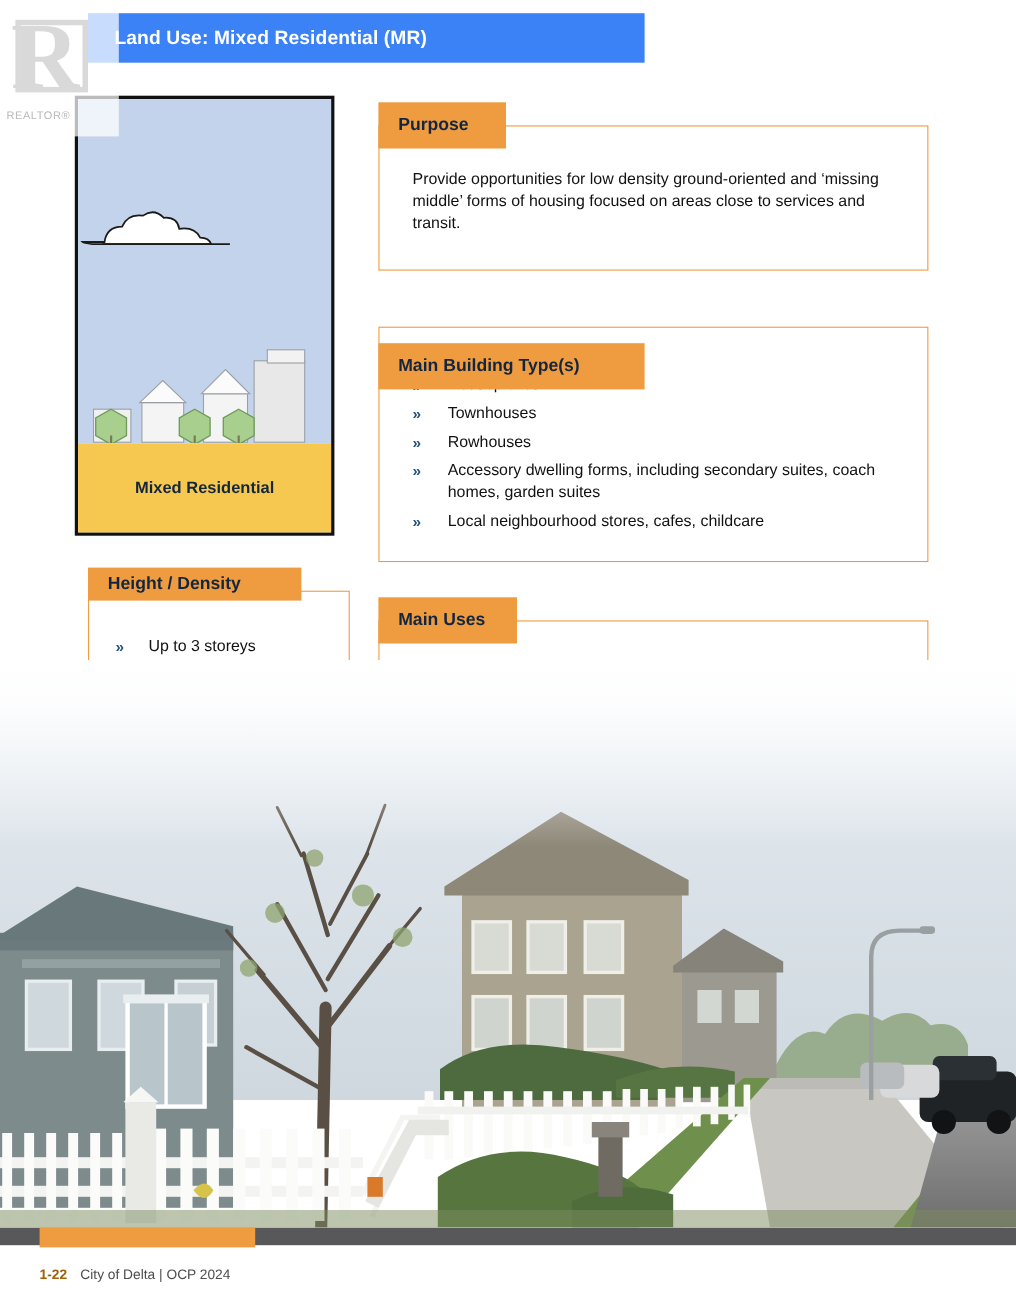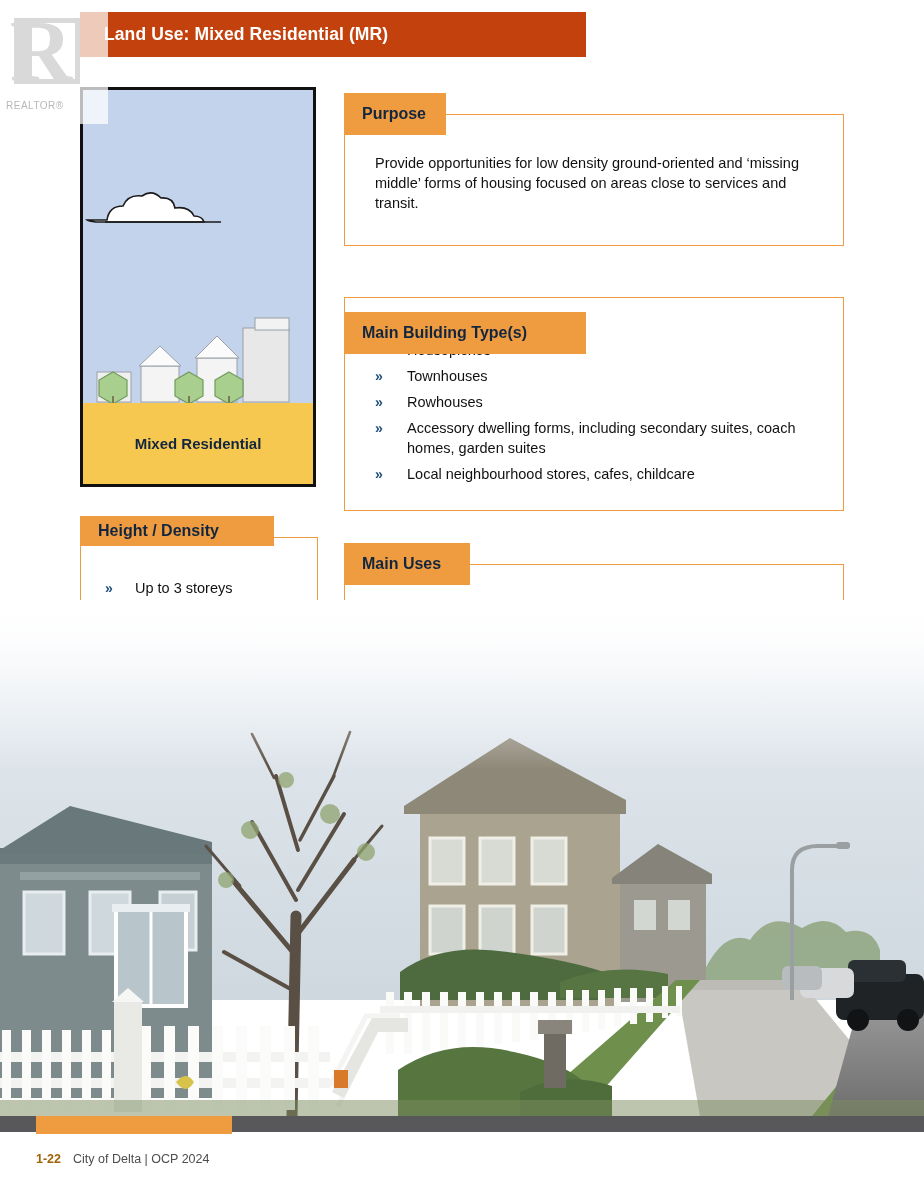--- a/index.html
+++ b/index.html
@@ -23,21 +23,21 @@
     background: #ffffff;
   }
 
   
   .title-bar {
     position: absolute;
     left: 80px;
     top: 12px;
     width: 506px;
     height: 45px;
-    background: #c2410c;
+    background: #3b82f6;
     display: flex;
     align-items: center;
   }
   .title-bar .title-text {
     color: #ffffff;
     font-size: 17.5px;
     font-weight: bold;
     padding-left: 24px;
     letter-spacing: 0.1px;
   }
@@ -86,21 +86,21 @@
     top: 94px;
     font-size: 10px;
     color: #b8b8b8;
     letter-spacing: 0.5px;
     text-align: right;
   }
 
   
   .diagram {
     position: absolute;
-    left: 80px;
+    left: 68px;
     top: 87px;
     width: 236px;
     height: 400px;
     border: 3px solid #111111;
     box-sizing: border-box;
     background: #ffffff;
   }
   .diagram .sky {
     position: absolute;
     left: 0;
@@ -170,21 +170,21 @@
   ul.bullets li .chev {
     position: absolute;
     left: 0;
     top: 0;
     color: #22527e;
     font-size: 14px;
     font-weight: bold;
   }
 
   
-  #purpose-tab { left: 344px; top: 93px; width: 102px; height: 42px; font-size: 16px; }
+  #purpose-tab { left: 344px; top: 93px; width: 116px; height: 42px; font-size: 16px; }
   #purpose-panel { left: 344px; top: 114px; width: 500px; height: 132px; }
   #purpose-panel .inner { padding: 38px 24px 0 30px; }
 
   
   #building-tab { left: 344px; top: 276px; width: 242px; height: 42px; font-size: 16px; margin-top: 36px; }
   #building-panel { left: 344px; top: 297px; width: 500px; height: 214px; }
   #building-panel .inner { padding: 42px 24px 0 30px; }
 
   
   #height-tab { left: 80px; top: 516px; width: 194px; height: 30px; font-size: 16px; }

